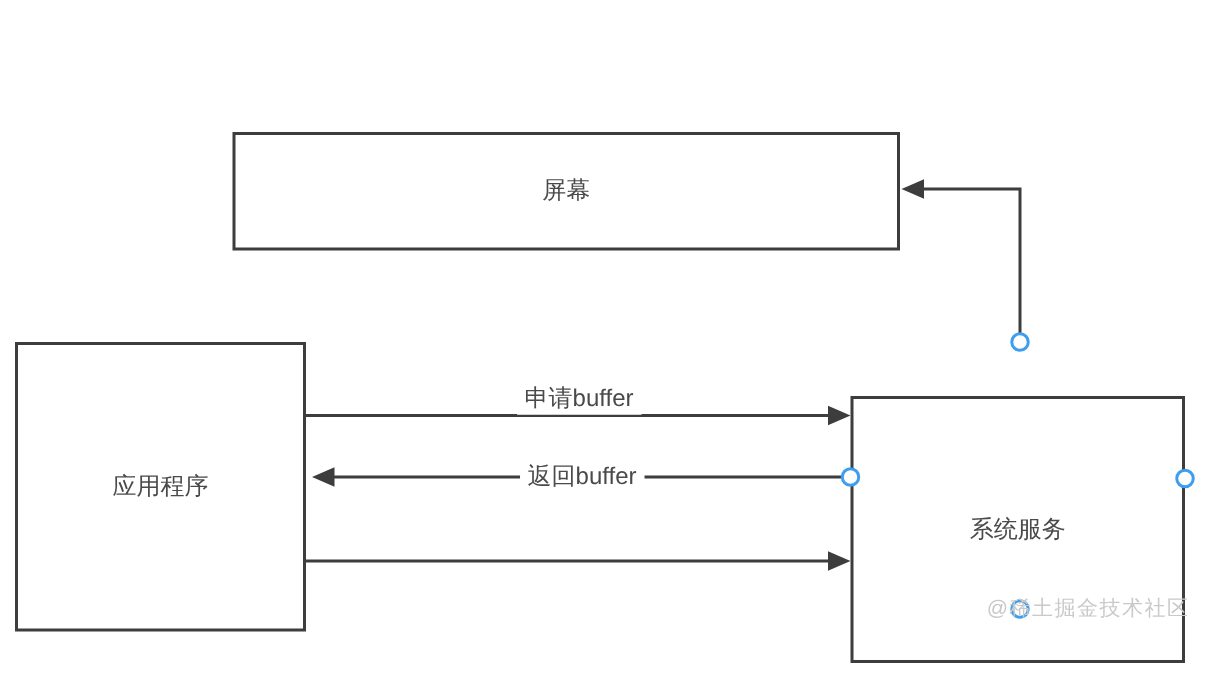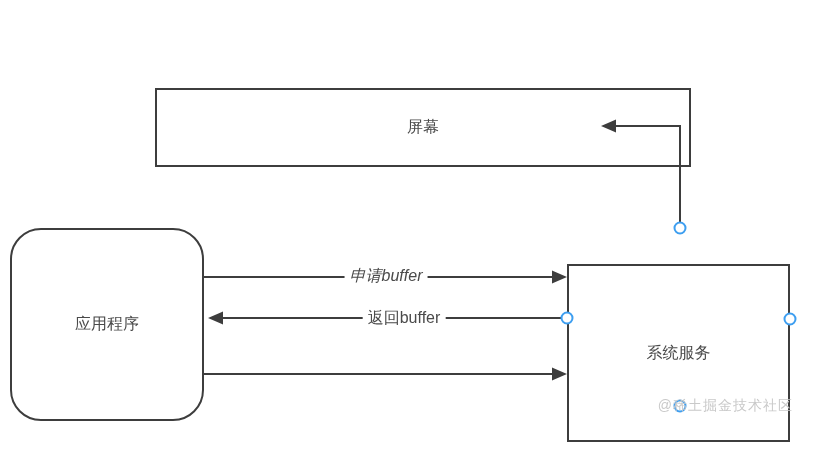--- a/index.html
+++ b/index.html
@@ -18,39 +18,39 @@
     background: #ffffff;
     display: flex;
     align-items: center;
     justify-content: center;
   }
   .node-label {
     font-size: 16px;
     color: #4a4a4a;
     white-space: nowrap;
   }
-  #node-screen      { left: 155px; top: 88px;  width: 536px; height: 79px; }
-  #node-application { left: 10px;  top: 228px; width: 194px; height: 193px; border-radius: 31px; }
+  #node-screen      { left: 155px; top: 88px;  width: 445px; height: 79px; }
+  #node-application { left: 10px;  top: 228px; width: 194px; height: 193px; }
   #node-system      { left: 567px; top: 228px; width: 223px; height: 178px; margin-top: 36px; }
   .edges-layer {
     position: absolute;
     left: 0; top: 0;
     width: 813px; height: 455px;
   }
   .edge-label {
     position: absolute;
     transform: translate(-50%, -50%);
     background: #ffffff;
     padding: 0 5px;
     font-size: 16px;
     color: #4a4a4a;
     white-space: nowrap;
   }
-  #label-request { left: 386px; top: 276px; font-style: italic; }
-  #label-return  { left: 388px; top: 318px; margin-left: 16px; }
+  #label-request { left: 386px; top: 266px; }
+  #label-return  { left: 388px; top: 318px; }
   #label-commit  { left: 386px; top: 374px; }
   .watermark {
     position: absolute;
     right: 20px;
     top: 397px;
     font-size: 14px;
     letter-spacing: 1px;
     color: #c9c9c9;
     white-space: nowrap;
   }

